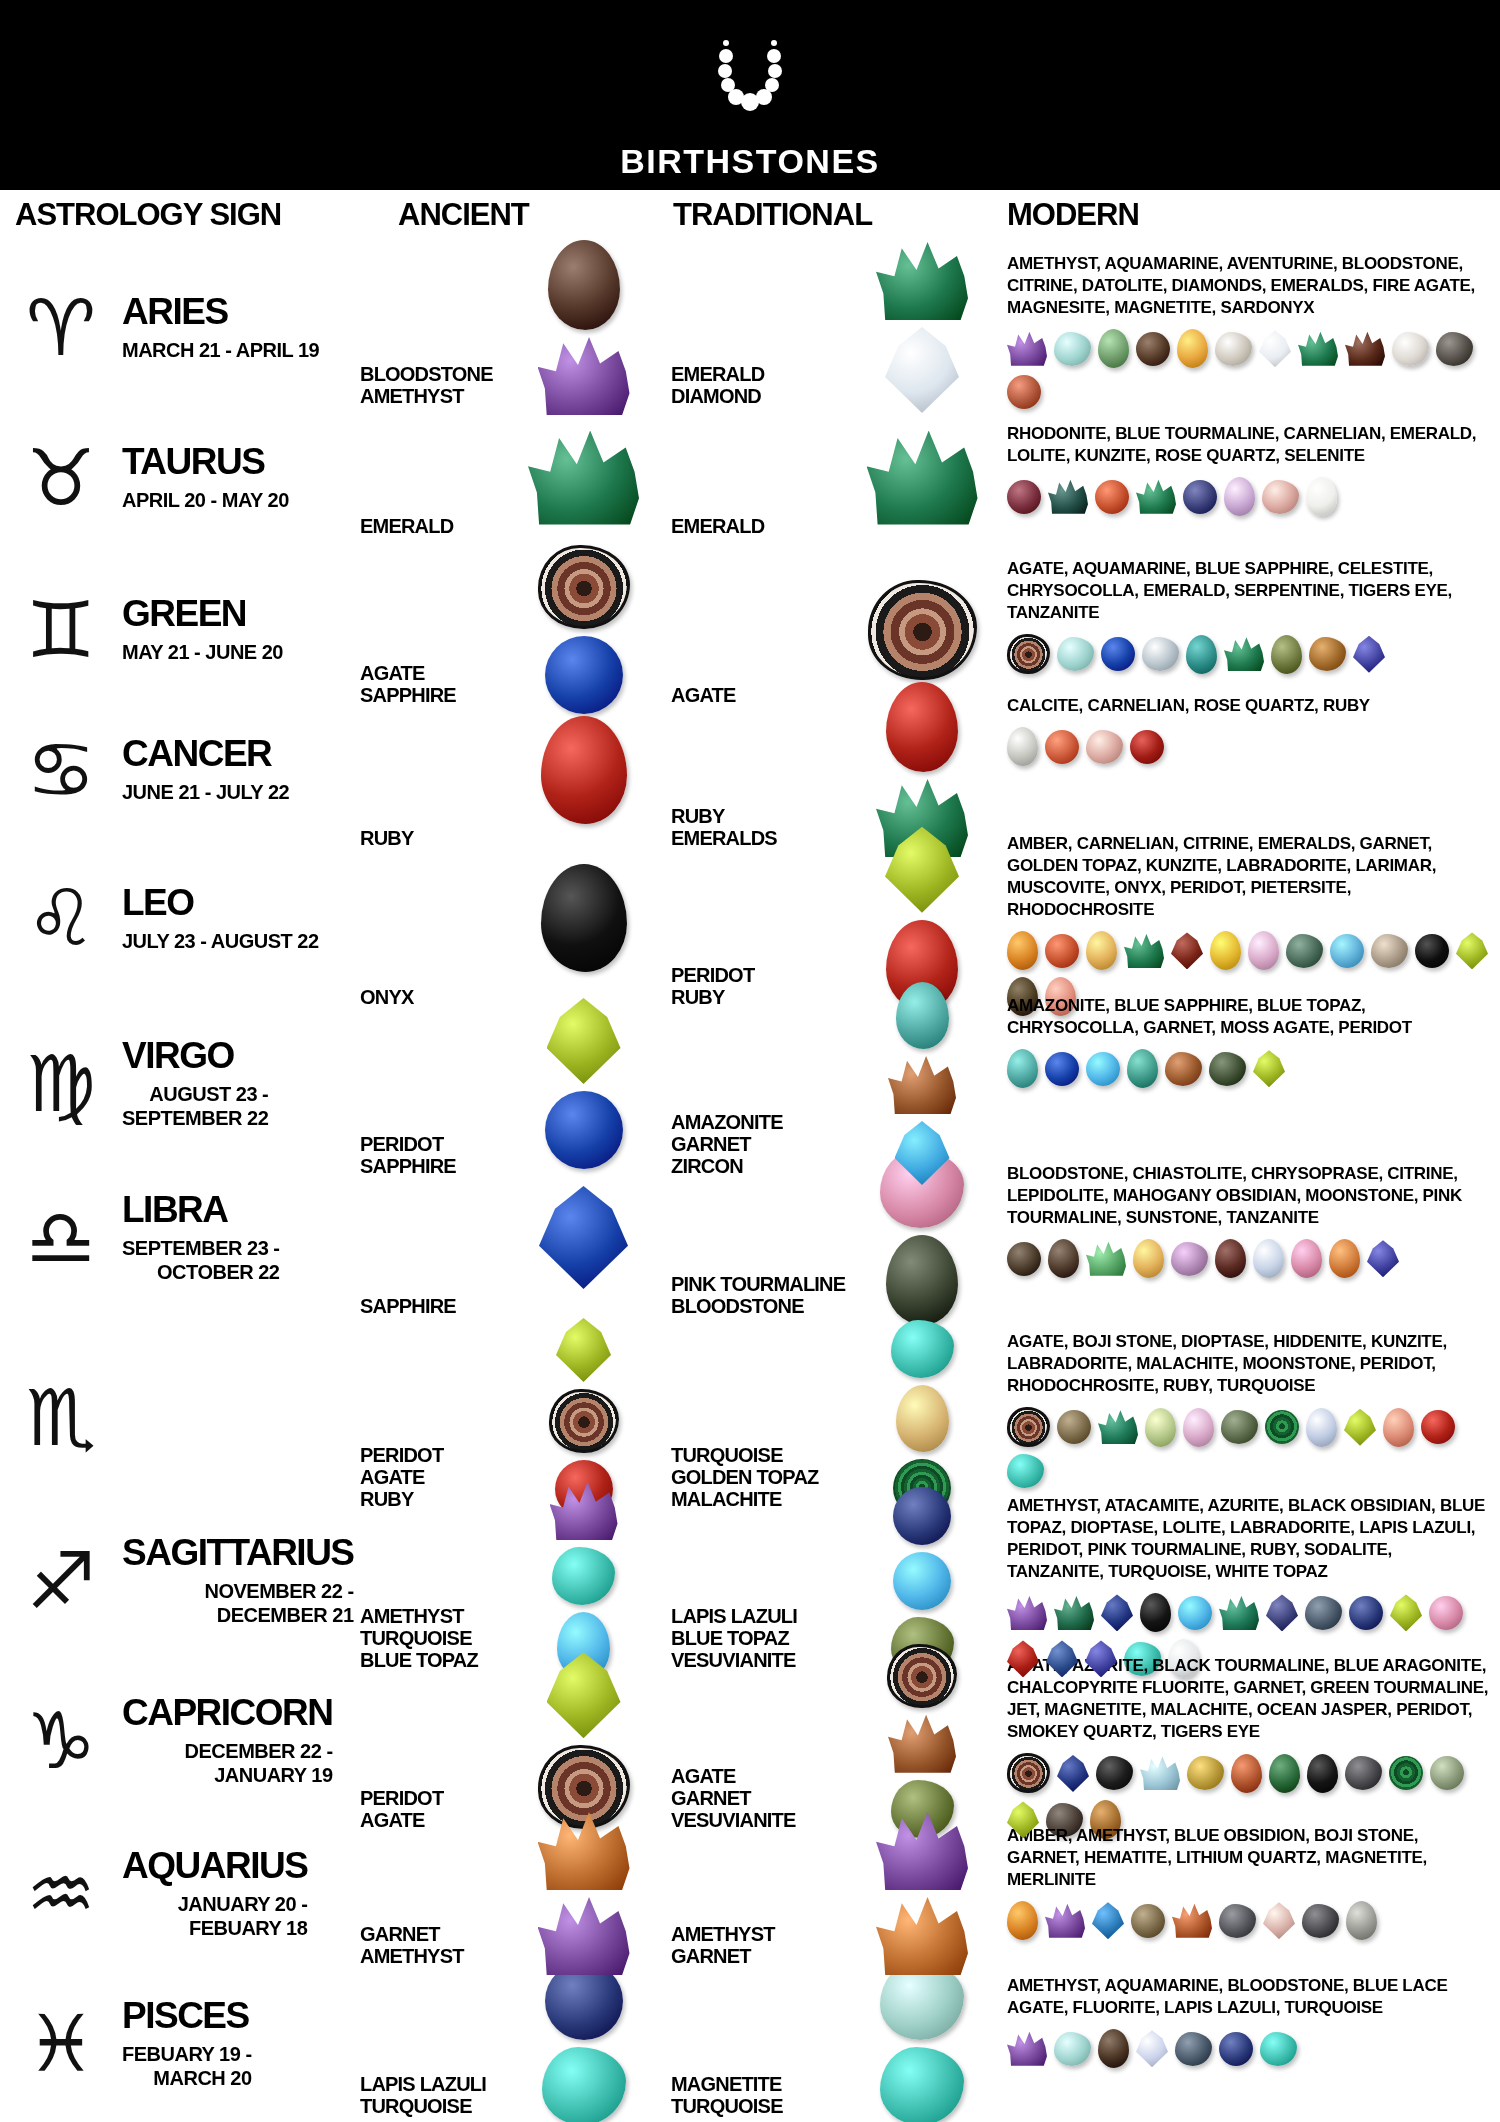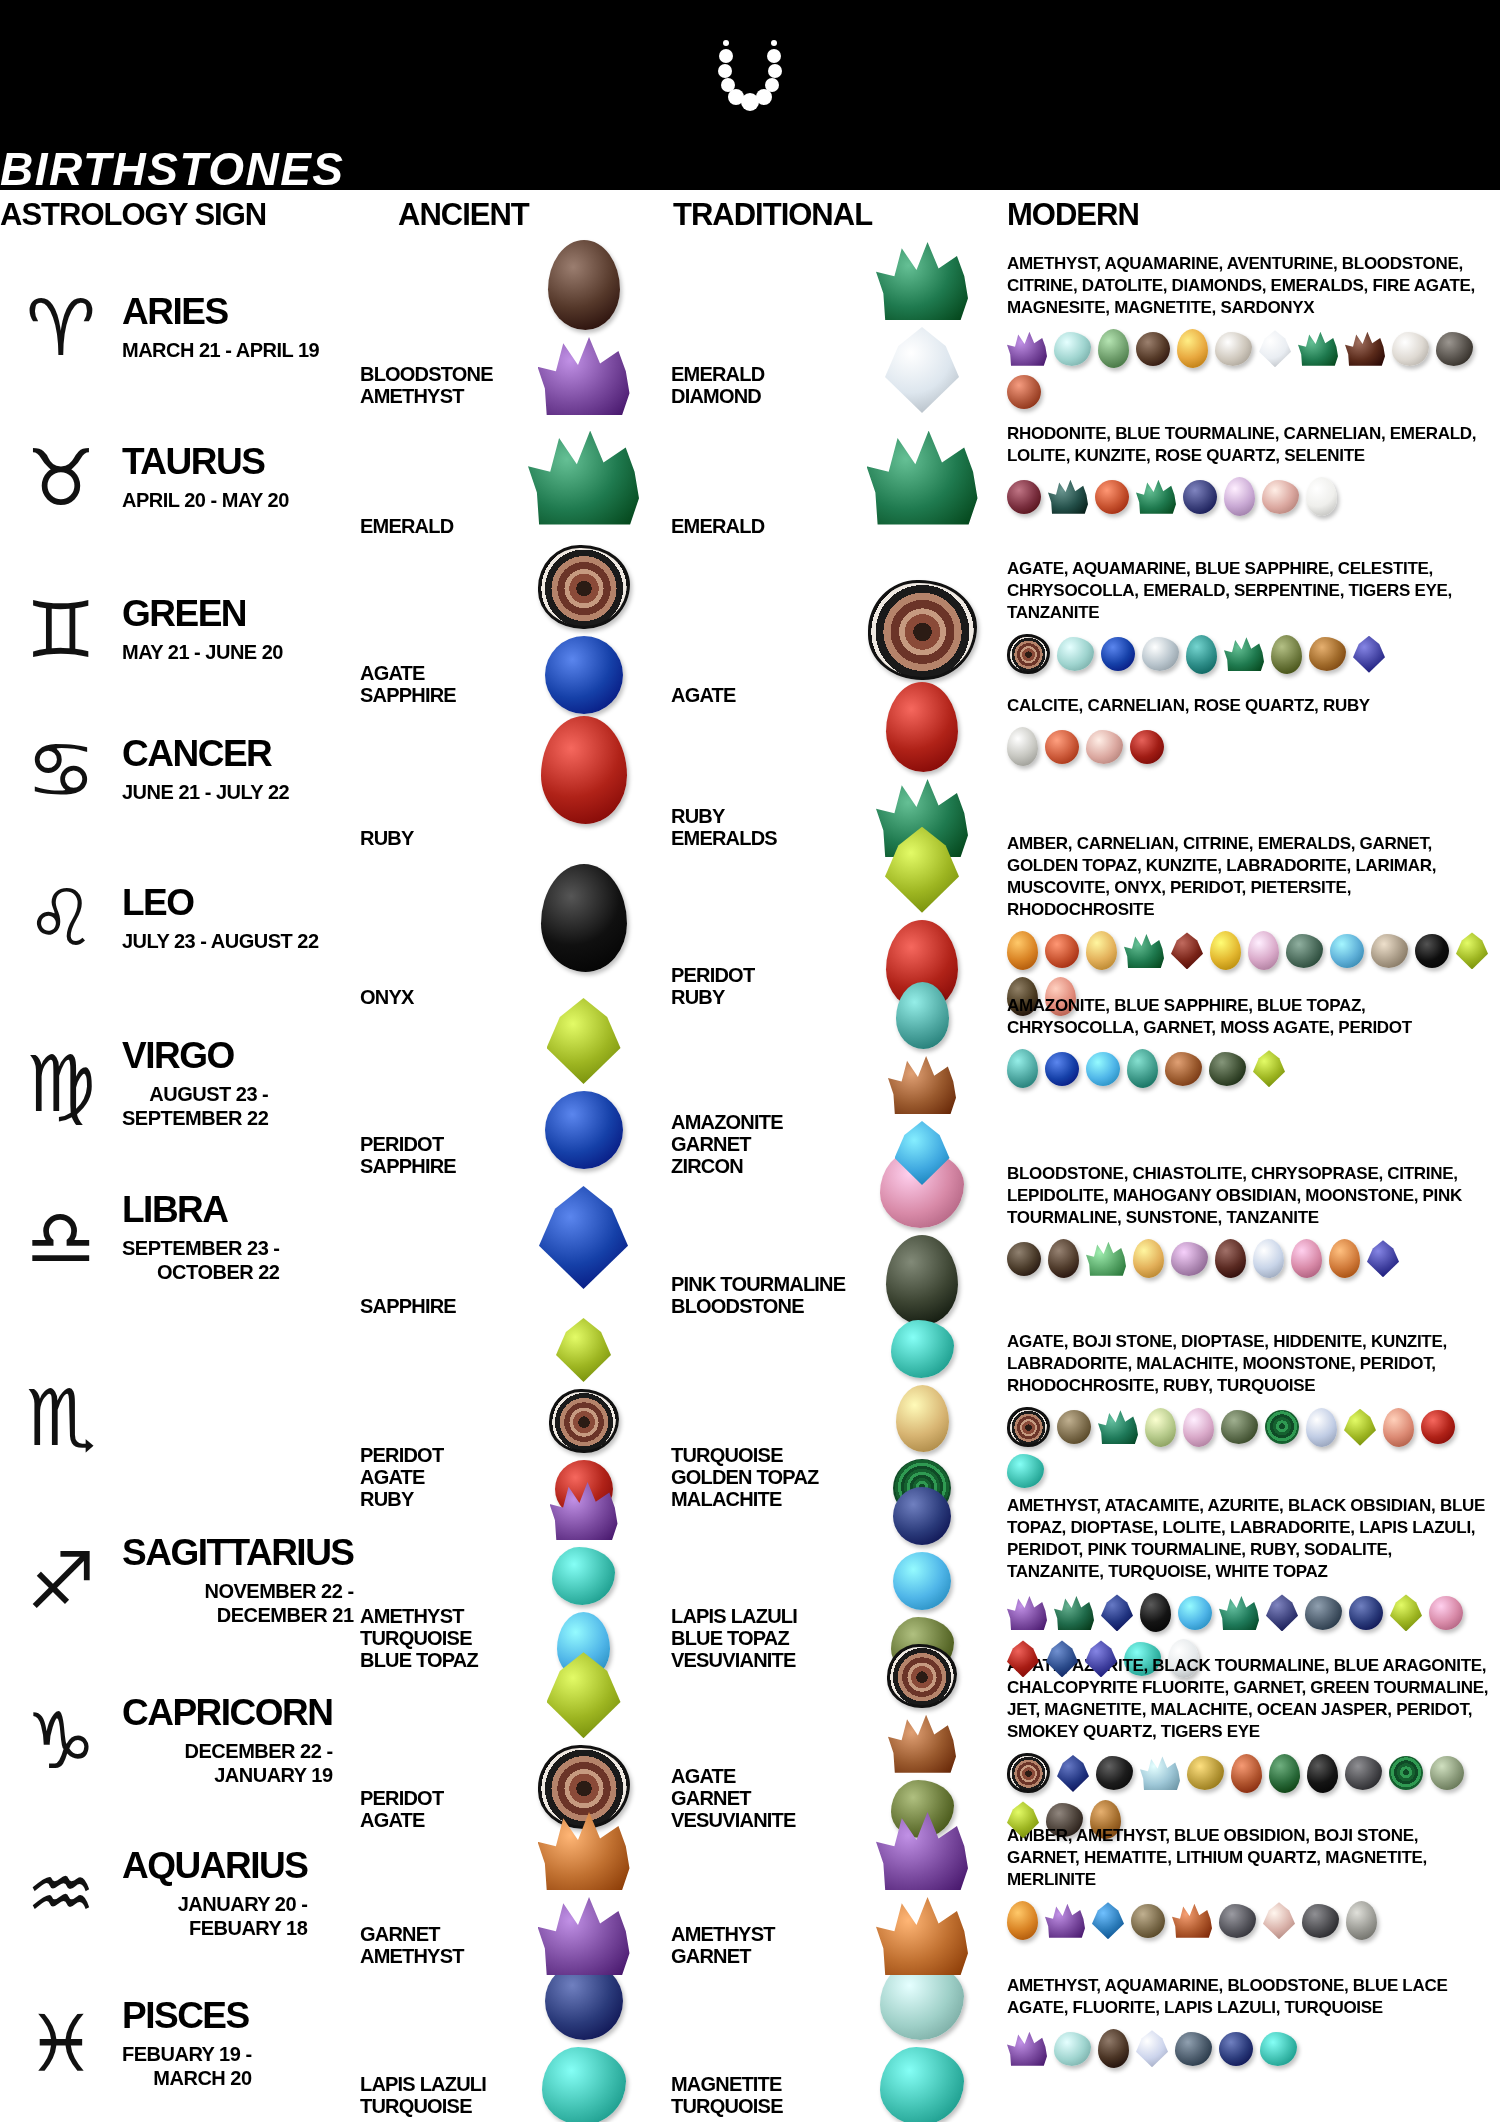--- a/index.html
+++ b/index.html
@@ -1,22 +1,22 @@
 <!DOCTYPE html>
 <html><head>
 <meta charset="utf-8">
 <style>
   html,body{margin:0;padding:0;}
   body{width:1500px;height:2122px;background:#ffffff;font-family:"Liberation Sans",sans-serif;color:#000;overflow:hidden;}
   .header{height:190px;background:#000;position:relative;}
   .necklace{position:absolute;left:50%;top:34px;transform:translateX(-50%);}
-  .title{position:absolute;left:0;right:0;top:142px;text-align:left;color:#fff;font-size:46px;font-weight:bold;letter-spacing:1.5px;font-style:italic;}
+  .title{position:absolute;left:0;right:0;top:142px;text-align:center;color:#fff;font-size:34px;font-weight:bold;letter-spacing:1.5px;}
   .colhead{display:grid;grid-template-columns:360px 295px 330px 1fr;align-items:center;height:50px;background:#fff;}
   .colhead span{font-weight:bold;font-size:31px;letter-spacing:-1px;white-space:nowrap;}
-  .colhead span:nth-child(1){padding-left:0;}
+  .colhead span:nth-child(1){padding-left:15px;}
   .colhead span:nth-child(2){padding-left:38px;}
   .colhead span:nth-child(3){padding-left:18px;}
   .colhead span:nth-child(4){padding-left:22px;}
   .rows{display:block;}
   .row{display:grid;grid-template-columns:360px 295px 330px 1fr;overflow:visible;}
   .sign-cell{display:flex;align-items:center;gap:10px;padding-left:10px;}
   .sign-symbol{font-family:"DejaVu Sans",sans-serif;font-size:78px;line-height:1;color:#111;width:102px;text-align:center;flex:none;}
   .sign-name{font-size:37px;font-weight:bold;letter-spacing:-1.5px;line-height:1.02;}
   .sign-dates{font-size:20px;font-weight:bold;letter-spacing:-0.5px;margin-top:7px;white-space:pre-line;line-height:1.2;text-align:right;}
   .pair-cell{display:flex;align-items:stretch;overflow:visible;}

